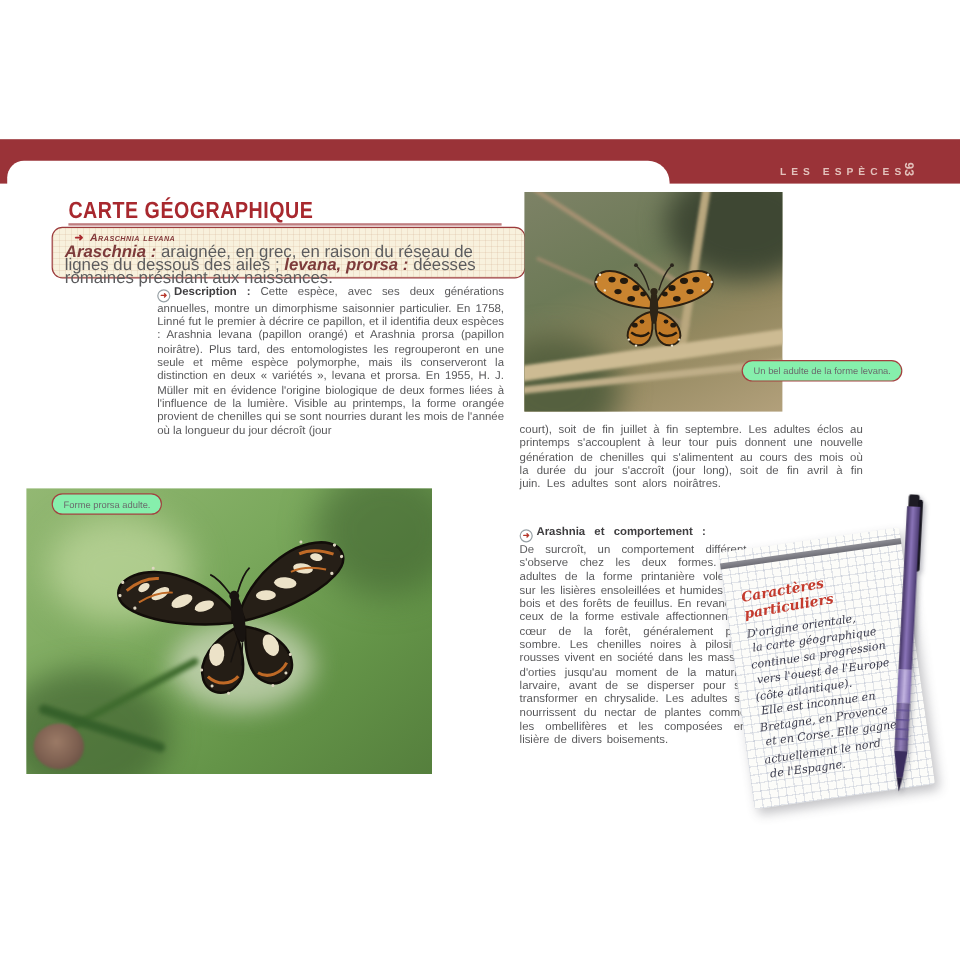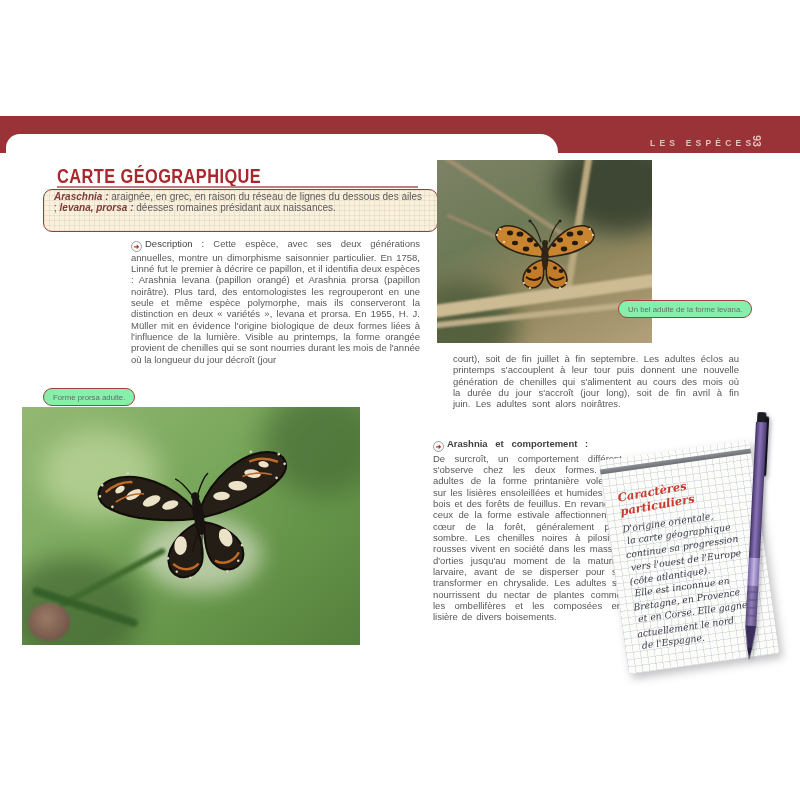--- a/index.html
+++ b/index.html
@@ -22,29 +22,29 @@
   .title-rule{position:absolute;left:57px;top:186px;width:361px;height:1.6px;background:#c07e80;}
 
   
   .taxon-box{position:absolute;left:43px;top:189px;width:373px;height:37px;border:1.5px solid #9c3b3c;
              border-radius:9px;background-color:#f8f1dd;padding:2px 10px;box-sizing:content-box;
              background-image:repeating-linear-gradient(0deg,rgba(198,152,120,.17) 0 1px,transparent 1px 5px),
                               repeating-linear-gradient(90deg,rgba(198,152,120,.17) 0 1px,transparent 1px 5px);}
   .taxon-line1{font-size:8.8px;font-weight:bold;font-style:italic;color:#83393a;
                letter-spacing:.4px;margin:1px 0 1px 8px;font-variant:small-caps;}
   .taxon-arrow{color:#a8282e;font-style:normal;margin-right:5px;font-size:9px;}
-  .taxon-etym{font-size:10px;line-height:10.8px;color:#5c5c5e;margin:0;}
+  .taxon-etym{font-size:14px;line-height:10.8px;color:#5c5c5e;margin:0;}
   .etym-label{font-weight:bold;font-style:italic;color:#7d3b3b;}
 
   
   .para{font-size:9.5px;line-height:11.35px;text-align:justify;color:#58585a;}
   .col-left{position:absolute;left:131px;top:238px;width:289px;}
-  .col-right-top{position:absolute;left:433px;top:353px;width:286px;word-spacing:2.6px;margin-left:20px;}
+  .col-right-top{position:absolute;left:433px;top:353px;width:286px;word-spacing:2.6px;}
   .col-biology{position:absolute;left:433px;top:438px;width:189px;word-spacing:1.3px;}
-  .sec-label{font-weight:normal;color:#3f3e40;}
+  .sec-label{font-weight:bold;color:#3f3e40;}
   .bio-head{display:block;font-weight:bold;color:#3f3e40;word-spacing:5px;margin-bottom:1px;}
   .sec-icon{display:inline-block;width:9px;height:9px;border:1px solid #97a0a5;border-radius:50%;
             margin-right:3px;vertical-align:-1.5px;text-align:center;line-height:9px;
             font-size:7px;color:#b5372c;font-weight:bold;}
 
   
   .photo{position:absolute;overflow:hidden;}
   .photo-right{left:437px;top:160px;width:215px;height:183px;
      background:linear-gradient(155deg,#7d8266 0%,#6d7a57 35%,#93885f 65%,#b2a07b 100%);}
   .photo-left{left:22px;top:407px;width:338px;height:238px;
@@ -81,20 +81,23 @@
 
   <div class="band"></div>
   <div class="band-tab"></div>
   <div class="tab-label">LES ESPÈCES</div>
   <div class="tab-pagenum">93</div>
 
   <div class="page-title">CARTE GÉOGRAPHIQUE</div>
   <div class="title-rule"></div>
 
   <div class="taxon-box">
+    <div class="taxon-line1">
+      <span class="taxon-arrow">➜</span><span>Araschnia levana</span>
+    </div>
     <p class="taxon-etym">
       <span class="etym-label">Araschnia :</span><span> araignée, en grec, en raison du réseau de lignes du dessous des ailes ; </span><span class="etym-label">levana, prorsa :</span><span> déesses romaines présidant aux naissances.</span>
     </p>
   </div>
 
   <div class="col-left para">
     <span class="sec-icon">➜</span><span class="sec-label">Description :</span><span> Cette espèce, avec ses deux générations annuelles, montre un dimorphisme saisonnier particulier. En 1758, Linné fut le premier à décrire ce papillon, et il identifia deux espèces : Arashnia levana (papillon orangé) et Arashnia prorsa (papillon noirâtre). Plus tard, des entomologistes les regrouperont en une seule et même espèce polymorphe, mais ils conserveront la distinction en deux « variétés », levana et prorsa. En 1955, H. J. Müller mit en évidence l'origine biologique de deux formes liées à l'influence de la lumière. Visible au printemps, la forme orangée provient de chenilles qui se sont nourries durant les mois de l'année où la longueur du jour décroît (jour</span>
   </div>
 
   <div class="photo photo-right">
@@ -208,21 +211,21 @@
           <circle cx="150" cy="132" r="1.2"></circle>
           <circle cx="138" cy="140" r="1.2"></circle>
         <circle cx="60" cy="31" r="1.2"></circle>
           <circle cx="180" cy="31" r="1.2"></circle>
       </g>
       <ellipse cx="120" cy="82" rx="5" ry="20" fill="#181310"></ellipse>
       <circle cx="120" cy="64" r="4" fill="#181310"></circle>
       <path d="M116,100 L108,116 M120,102 L116,120" stroke="#171310" stroke-width="1.2" fill="none"></path>
     </svg>
   </div>
-  <div class="bubble" style="left:43px;top:388px;">Forme prorsa adulte.</div>
+  <div class="bubble" style="left:43px;top:411px;">Forme prorsa adulte.</div>
 
   <div class="notepad">
     <div class="pad-binding"></div>
     <div class="pad-title">Caractères particuliers</div>
     <div class="pad-body">
       <div>D'origine orientale,</div>
       <div>la carte géographique</div>
       <div>continue sa progression</div>
       <div>vers l'ouest de l'Europe</div>
       <div>(côte atlantique).</div>

